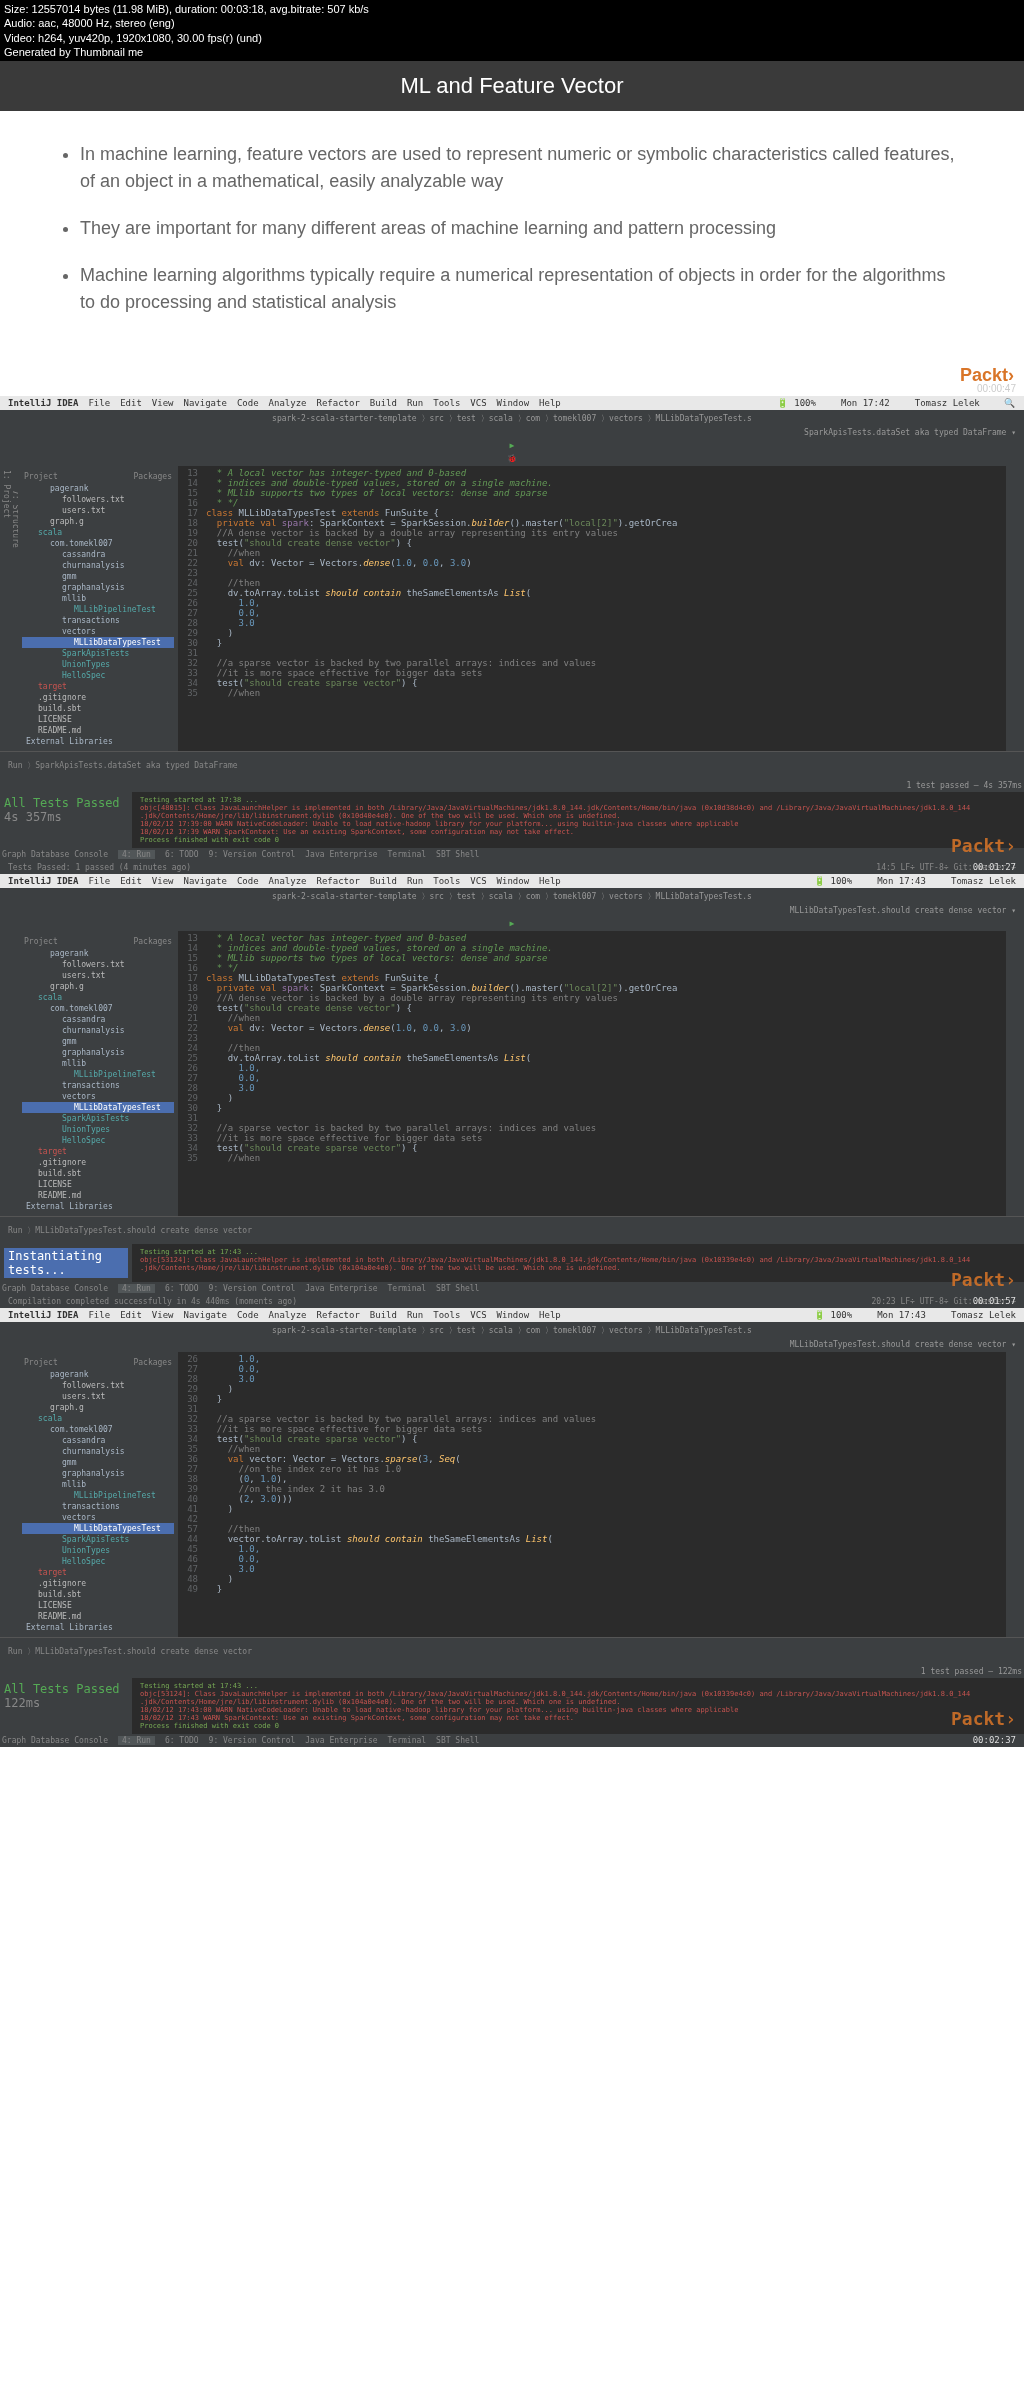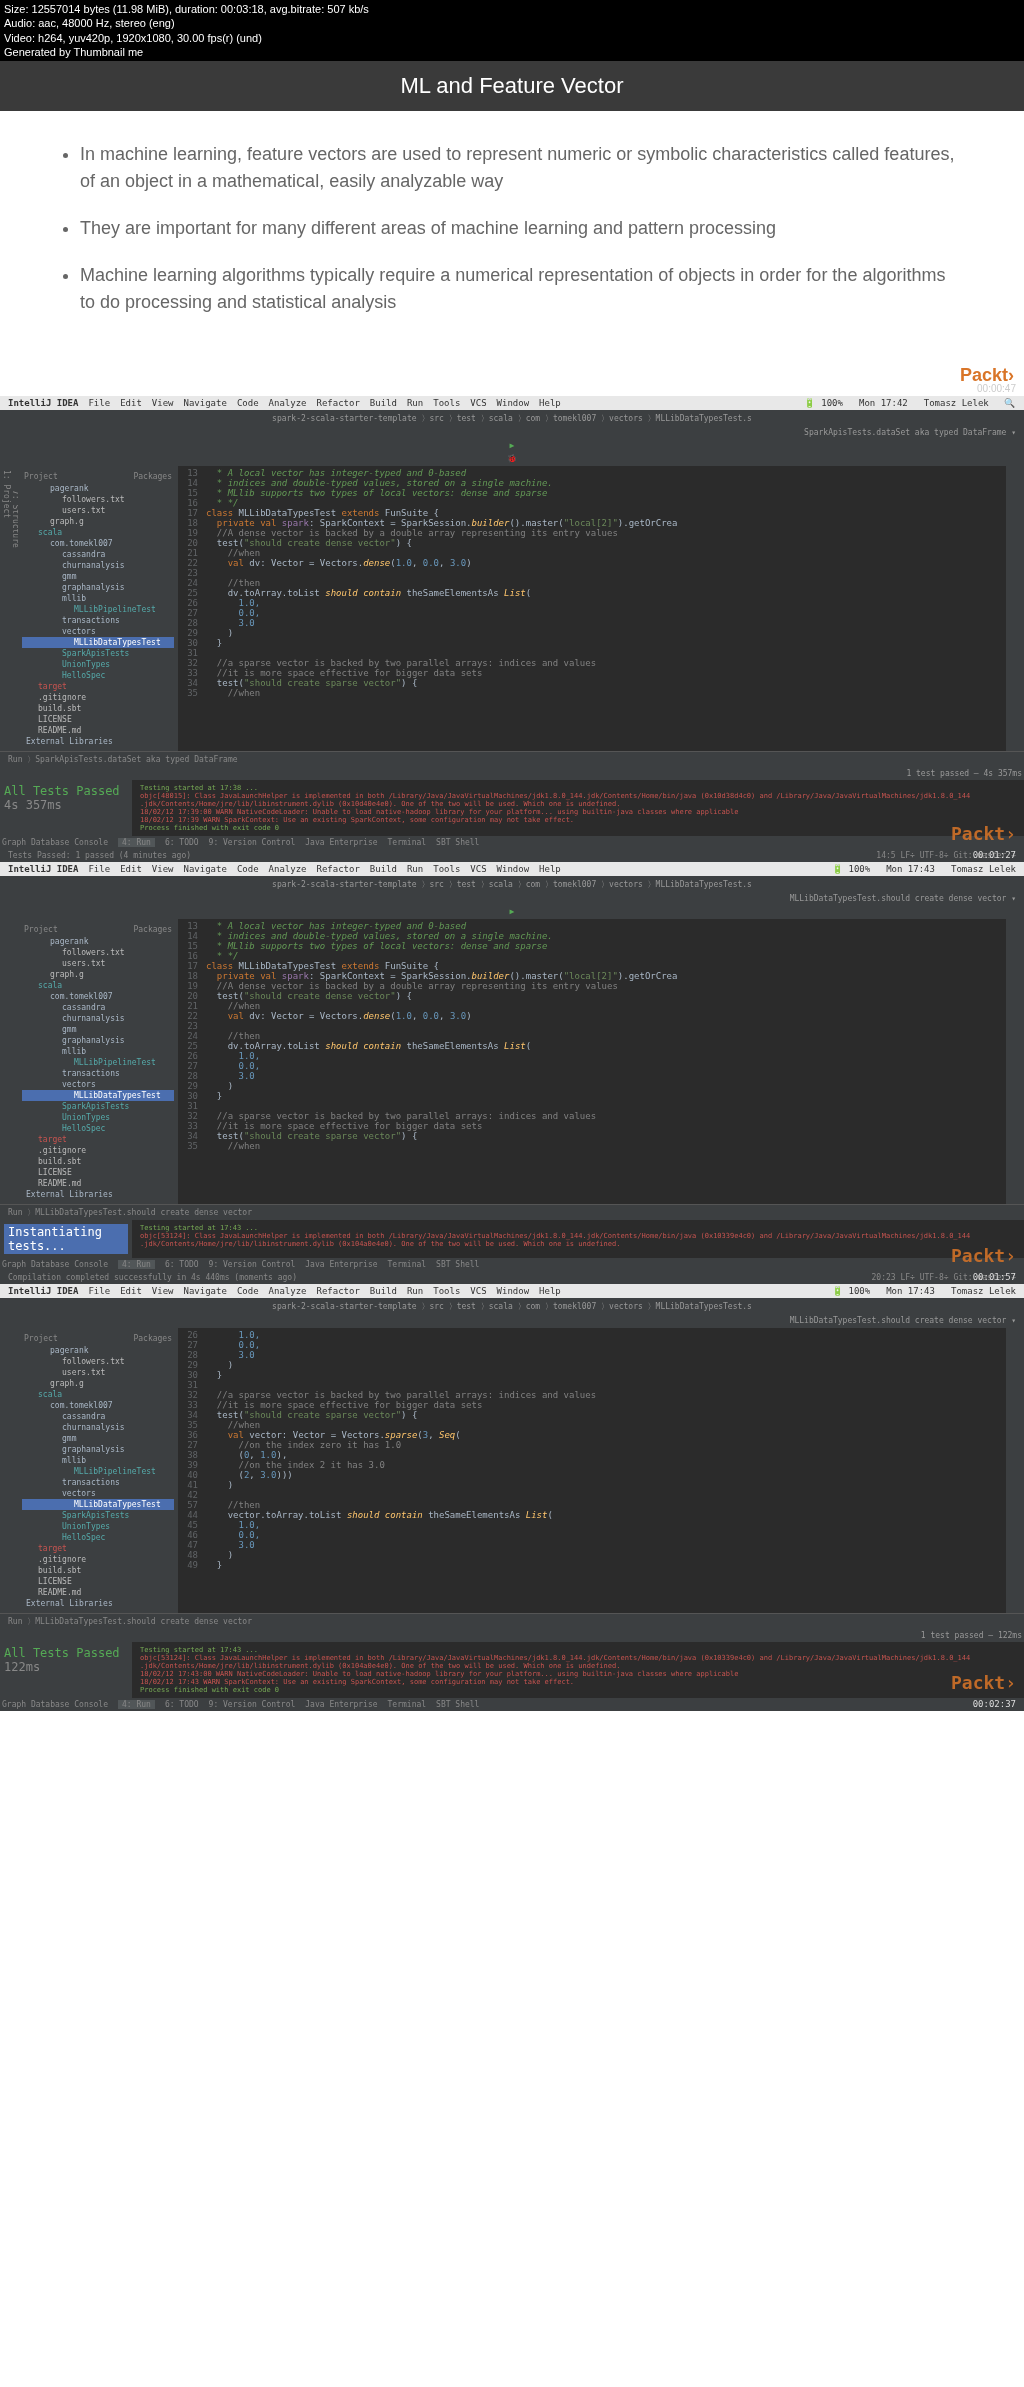--- a/index.html
+++ b/index.html
@@ -6,21 +6,21 @@
 body { font-family: Arial, sans-serif; background: #fff; width: 1024px; }
 .meta-header { background: #000; color: #fff; font-size: 11px; padding: 2px 4px; line-height: 1.3; }
 .slide-title { background: #3a3a3a; color: #fff; text-align: center; padding: 12px; font-size: 22px; font-weight: normal; }
 .slide-content { background: #fff; padding: 30px 60px 60px 60px; min-height: 280px; }
 .slide-content ul { list-style: disc; padding-left: 20px; }
 .slide-content li { color: #666; font-size: 18px; margin-bottom: 20px; line-height: 1.5; }
 .watermark { position: absolute; right: 10px; color: #d97528; font-size: 18px; font-weight: bold; }
 .timestamp { position: absolute; right: 8px; color: #ccc; font-size: 10px; }
 .ide-frame { position: relative; background: #2b2b2b; font-family: Menlo, Consolas, monospace; font-size: 9px; }
 .mac-menubar { background: #e8e8e8; color: #333; padding: 2px 8px; font-size: 9px; display: flex; gap: 10px; }
-.mac-menubar .right { margin-left: auto; display: flex; gap: 16px; align-items: center; }
+.mac-menubar .right { margin-left: auto; display: flex; gap: 25px; align-items: center; }
 .breadcrumb { background: #3c3f41; color: #888; padding: 3px 8px; font-size: 8px; display: flex; gap: 4px; align-items: center; flex-direction: column; }
 .breadcrumb span { color: #999; }
 .ide-body { display: flex; }
 .sidebar-tabs { background: #3c3f41; width: 18px; color: #888; writing-mode: vertical-lr; font-size: 8px; padding: 4px 2px; }
 .project-tree { background: #3c3f41; width: 160px; color: #bbb; font-size: 8px; padding: 4px; }
 .project-tree .header { color: #888; padding: 2px; display: flex; justify-content: space-between; }
 .tree-item { padding: 1px 2px; white-space: nowrap; }
 .tree-item.folder { color: #a9b7c6; }
 .tree-item.selected { background: #4b6eaf; color: #fff; }
 .tree-item.teal { color: #5aa; }
@@ -35,21 +35,21 @@
 .line-num { width: 24px; text-align: right; color: #606366; padding-right: 8px; flex-shrink: 0; }
 .line-text { color: #a9b7c6; white-space: pre; }
 .comment { color: #808080; }
 .doc-comment { color: #629755; font-style: italic; }
 .keyword { color: #cc7832; }
 .string { color: #6a8759; }
 .number { color: #6897bb; }
 .method { color: #ffc66d; font-style: italic; }
 .right-tabs { background: #3c3f41; width: 18px; color: #888; writing-mode: vertical-lr; font-size: 8px; }
 .test-panel { background: #2b2b2b; border-top: 1px solid #555; }
-.test-header { background: #3c3f41; padding: 2px 8px; font-size: 8px; color: #888; display: flex; gap: 6px; }
+.test-header { background: #3c3f41; padding: 8px 8px; font-size: 8px; color: #888; display: flex; gap: 6px; }
 .test-body { display: flex; }
 .test-tree { width: 132px; background: #3c3f41; padding: 4px; font-size: 12px; }
 .test-pass { color: #5a5; }
 .test-output { flex: 1; padding: 4px 8px; font-size: 7px; color: #7a5; }
 .test-output .red-line { color: #c75450; }
 .test-status-bar { background: #3c3f41; color: #999; padding: 2px; font-size: 8px; text-align: right; }
 .bottom-bar { background: #3c3f41; color: #888; padding: 2px 2px; font-size: 8px; display: flex; gap: 10px; }
 .status-bar { background: #3c3f41; color: #888; padding: 2px 8px; font-size: 8px; display: flex; justify-content: space-between; }
 .packt { position: absolute; bottom: 18px; right: 8px; color: #d97528; font-size: 18px; font-weight: bold; opacity: 0.85; }
 .ts { position: absolute; bottom: 20px; right: 8px; color: #ddd; font-size: 9px; }

